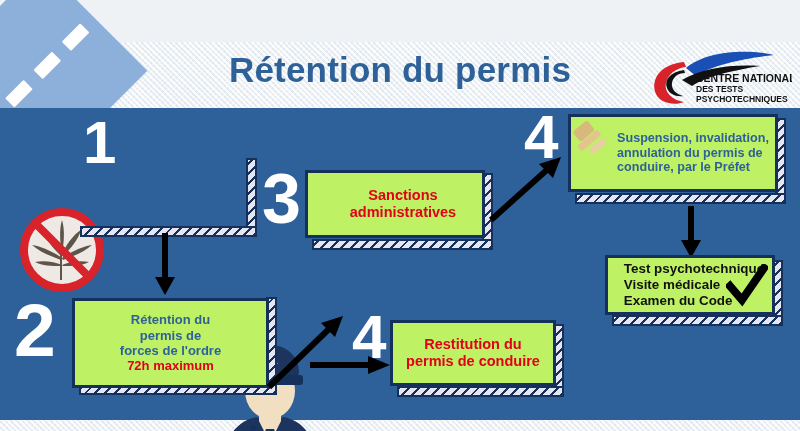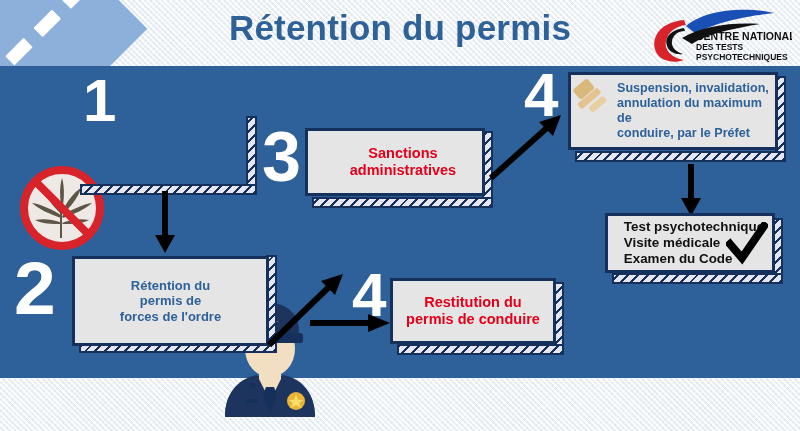--- a/index.html
+++ b/index.html
@@ -9,20 +9,21 @@
     background:#eef2f5;
     position:relative;
   }
   
   #page{
     position:absolute;inset:0;
     background-color:#eef2f6;
     background-image:
       repeating-linear-gradient(45deg, rgba(255,255,255,.75) 0 2px, rgba(214,224,233,.35) 2px 4px),
       repeating-linear-gradient(-45deg, rgba(255,255,255,.55) 0 2px, rgba(214,224,233,.25) 2px 4px);
+    margin-top: 42px;
   }
   
   #road{
     position:absolute;left:-62px;top:-58px;width:150px;height:230px;
     background:#8cb0da;
     transform:rotate(45deg);transform-origin:50% 50%;
     overflow:hidden;
   }
   #road .dash{
     position:absolute;left:50%;width:13px;height:26px;margin-left:-6px;
@@ -36,21 +37,21 @@
   }
   
   #logo{position:absolute;right:8px;top:4px;width:152px;height:60px;}
   
   #panel{
     position:absolute;left:0;top:66px;width:800px;height:312px;
     background:#2e6199;
   }
   
   .card{
-    position:absolute;background:#e5e5e5;
+    position:absolute;background:#bef264;
     border:3px solid #16305c;
     box-sizing:border-box;
     display:flex;align-items:center;justify-content:center;
     text-align:center;line-height:1.18;
   }
   
   .hatch-b,.hatch-r{
     position:absolute;
     background-image:repeating-linear-gradient(-45deg,#16305c 0 2px,#e6e6f2 2px 7px);
     border:2px solid #16305c;box-sizing:border-box;
@@ -156,20 +157,21 @@
       <circle cx="38" cy="95" r="3" fill="#16305c"></circle>
     </svg>
 
     <div class="hatch-r" style="left:266px;top:189px;width:11px;height:92px;"></div>
     <div class="hatch-b" style="left:79px;top:276px;width:198px;height:11px;"></div>
     <div class="card" id="card2" style="left:72px;top:190px;">
       <div class="txt">
         <div class="blue">Rétention du</div>
         <div class="blue">permis de</div>
         <div class="blue">forces de l'ordre</div>
+        <div class="red">72h maximum</div>
       </div>
     </div>
 
     <svg class="arrow" style="left:265px;top:205px;width:84px;height:80px;">
       <path d="M4 74 L66 14" stroke="#000" stroke-width="6"></path>
       <path d="M78 3 L56 10 L70 24 Z" fill="#000"></path>
     </svg>
 
     <div class="big-num" style="left:262px;top:56px;font-size:70px;">3</div>
 
@@ -187,21 +189,21 @@
       <path d="M74 11 L52 18 L66 32 Z" fill="#000"></path>
     </svg>
 
     <div class="big-num" style="left:524px;top:-2px;font-size:62px;">4</div>
 
     <div class="hatch-r" style="left:775px;top:10px;width:11px;height:80px;"></div>
     <div class="hatch-b" style="left:575px;top:85px;width:211px;height:11px;"></div>
     <div class="card" id="card4t" style="left:568px;top:6px;">
       <div class="txt">
         <div class="blue">Suspension, invalidation,</div>
-        <div class="blue">annulation du maximum de</div>
+        <div class="blue">annulation du permis de</div>
         <div class="blue">conduire, par le Préfet</div>
       </div>
     </div>
 
     <svg id="gavel" viewBox="0 0 44 40" style="top:13px;">
       <rect x="4" y="16" width="26" height="7" rx="2" fill="#e3c48f" transform="rotate(-40 17 19)"></rect>
       <rect x="2" y="4" width="19" height="13" rx="3" fill="#d9b87c" transform="rotate(-40 11 10)"></rect>
       <rect x="16" y="22" width="19" height="7" rx="2.5" fill="#e8cf9f" transform="rotate(-40 25 25)"></rect>
     </svg>
 

